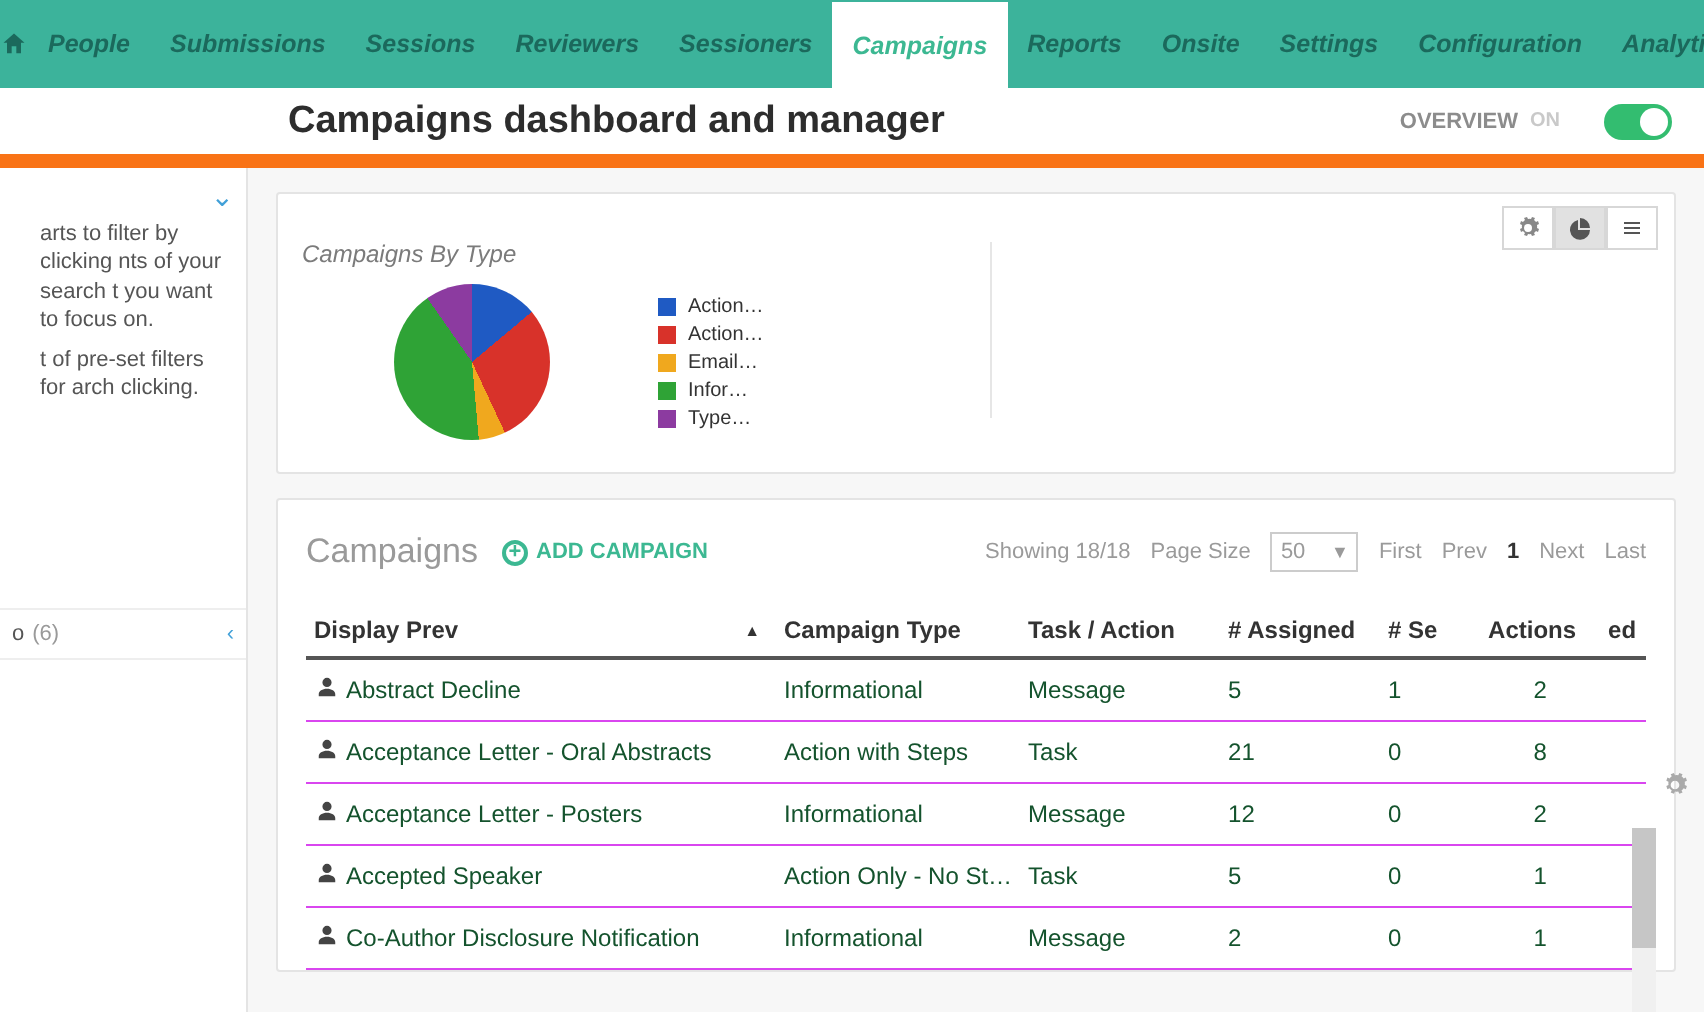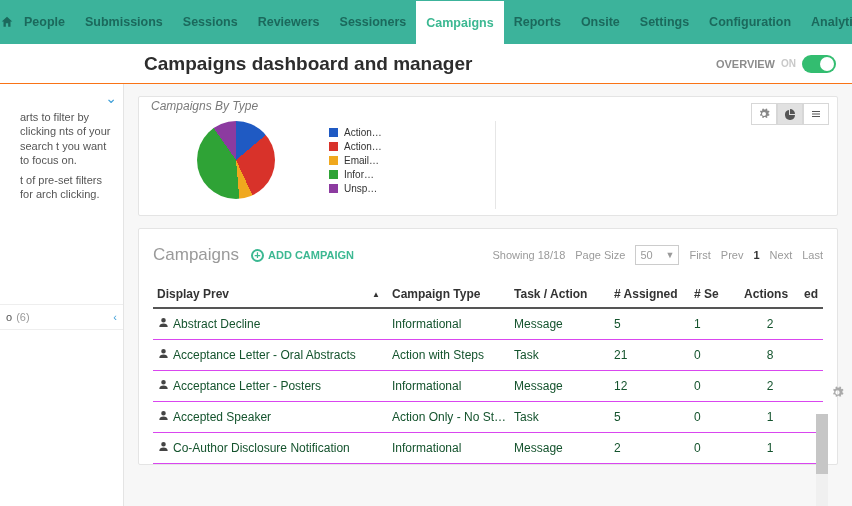--- a/index.html
+++ b/index.html
@@ -1,46 +1,46 @@
 <!DOCTYPE html>
 <html><head>
 <meta charset="utf-8">
 <style>
   * { box-sizing: border-box; margin: 0; padding: 0; }
   html, body { width: 852px; height: 506px; font-family: Arial, Helvetica, sans-serif; background: #fff; overflow: hidden; }
   body { display: flex; flex-direction: column; }
 
   
-  .topnav { background: #3cb39b; color: #fff; height: 44px; display: flex; align-items: stretch; font-size: 12.5px; font-weight: 700; }
+  .topnav { background: #3cb39b; color: #fff; height: 44px; display: flex; align-items: stretch; font-size: 12.5px; font-weight: 700; font-style: italic; }
   .topnav .home { width: 26px; display:flex; align-items:center; justify-content:center; }
   .topnav .item { padding: 0 10px; display:flex; align-items:center; cursor:pointer; color:#1b695c; }
   .topnav .item.active { background:#fff; color:#3cb892; border-top:1px solid #3cb39b; }
   
-  .titlebar { height: 40px; display:flex; align-items:center; padding:0 16px 0 144px; border-bottom:1px solid #f97316; }
+  .titlebar { height: 40px; display:flex; align-items:center; padding:0 16px 0 144px; border-bottom:7px solid #f97316; }
   .titlebar h1 { font-size:19px; font-weight:700; color:#2d2d2d; }
   .titlebar .spacer { flex:1; }
   .overview-label { font-size:11px; font-weight:700; color:#8c8c8c; margin-right:6px; }
-  .on-label { font-size:10px; color:#c9c9c9; margin-right:6px; font-weight:700;}
+  .on-label { font-size:10px; color:#c9c9c9; margin-right:22px; font-weight:700;}
   .toggle { width:34px; height:18px; background:#33bd70; border-radius:9px; position:relative; }
   .toggle .knob { position:absolute; right:2px; top:2px; width:14px; height:14px; background:#fff; border-radius:50%; }
 
   
   .main { flex:1; display:flex; position:relative; background:#f7f7f7; overflow:hidden; }
   .leftpanel { width:124px; background:#fff; border-right:1px solid #e4e4e4; position:relative; font-size:11px; color:#555; }
   .lp-chevron { position:absolute; top:6px; right:6px; color:#41a0d8; font-size:14px; }
   .lp-text { padding:26px 6px 0 0; line-height:1.3; }
   .lp-text p { margin-bottom:6px;margin-left:20px; }
   .lp-filter { position:absolute; top:220px; left:0; right:0; border-top:1px solid #eee; border-bottom:1px solid #eee; padding:6px 6px; display:flex; align-items:center; }
   .lp-filter .count { color:#9a9a9a; margin-left:4px; }
   .lp-filter .chev { margin-left:auto; color:#41a0d8; }
 
   .content { flex:1; overflow:hidden; position:relative; }
   
   .card { margin:12px 14px; background:#fff; border:1px solid #e4e4e4; border-radius:2px; }
-  .chartcard { padding:2px 12px 16px 12px; position:relative; }
+  .chartcard { padding:23px 12px 16px 12px; position:relative; }
   .chart-tools { position:absolute; top:6px; right:8px; display:flex; gap:0; }
   .chart-tools .tool { width:26px; height:22px; border:1px solid #d7d7d7; display:flex; align-items:center; justify-content:center; font-size:12px; color:#666; background:#fff; }
   .chart-tools .tool.active { background:#e1e1e1; }
   .chart-title { font-size:12px; font-style:italic; color:#7b7b7b; margin-bottom:8px; }
   .chart-row { display:flex; align-items:center; }
   .pie { width:78px; height:78px; border-radius:50%; position:relative; margin:0 54px 0 46px;
          background: conic-gradient(#1f5ac3 0deg 50deg, #d8322a 50deg 155deg, #f0a81e 155deg 175deg, #2fa336 175deg 325deg, #8c3ba0 325deg 360deg); }
   .pie::after{content:"";position:absolute;inset:auto;}
   .divider-v { width:1px; height:88px; background:#e6e6e6; margin-right:-50px; margin-left:auto; position:absolute; left:356px; top:24px;}
   .legend { font-size:10px; color:#333; }
@@ -151,21 +151,21 @@
           <div>
               <span class="swatch" style="background:#f0a81e"></span>
               <span>Email…</span>
             </div>
           <div>
               <span class="swatch" style="background:#2fa336"></span>
               <span>Infor…</span>
             </div>
           <div>
               <span class="swatch" style="background:#8c3ba0"></span>
-              <span>Unsp…</span>
+              <span>Type…</span>
             </div>
         </div>
       </div>
       <div class="divider-v"></div>
     </div>
 
     <div class="card tablecard">
       <div class="thead-row">
         <h2>Campaigns</h2>
         <div class="add-camp">

